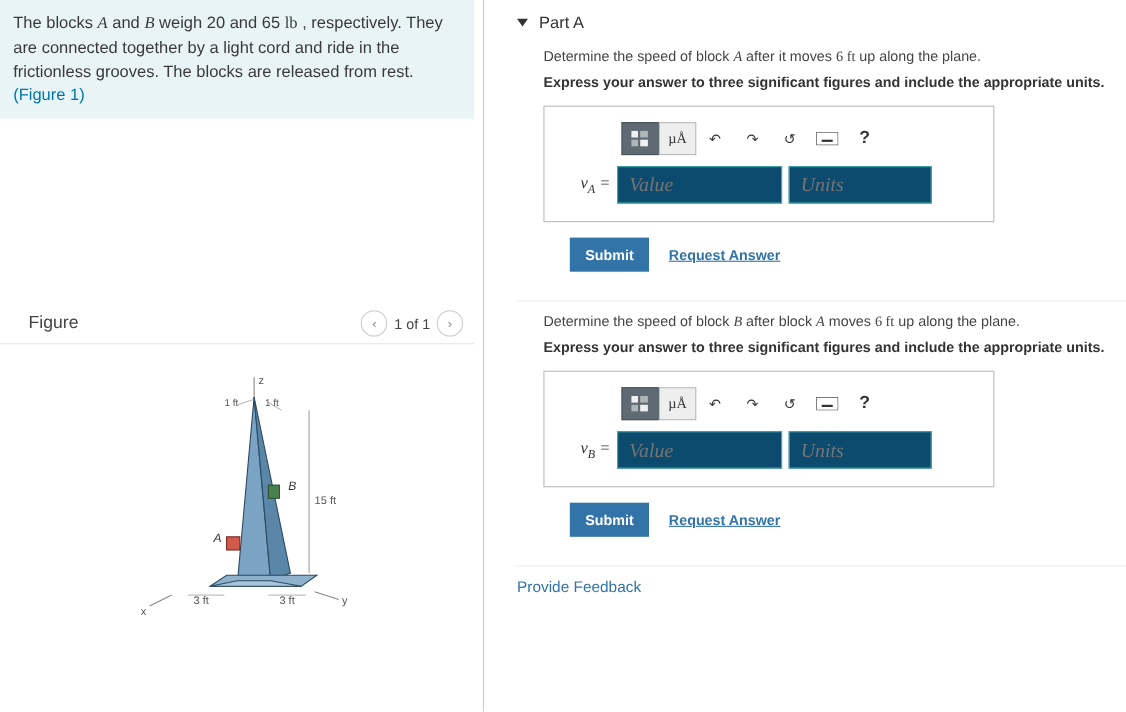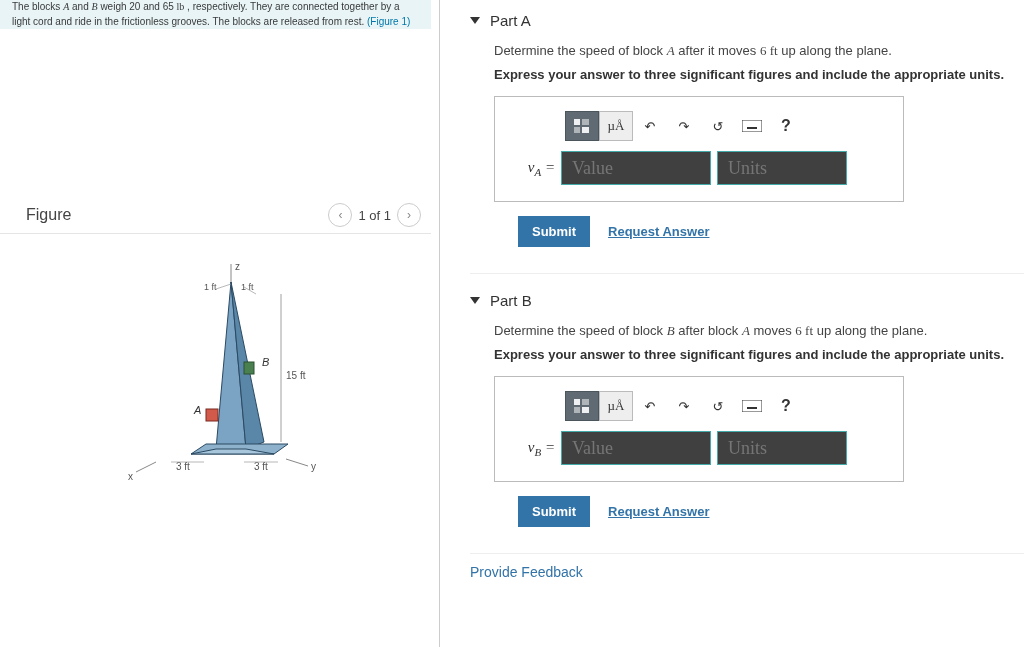--- a/index.html
+++ b/index.html
@@ -1,19 +1,19 @@
 <!DOCTYPE html>
 <html><head>
 <meta charset="utf-8">
 <style>
   * { box-sizing: border-box; margin: 0; padding: 0; }
   body { font-family: Arial, Helvetica, sans-serif; font-size: 13px; color: #333; background: #fff; }
   .container { display: flex; width: 1024px; height: 647px; }
   .left-col { width: 440px; border-right: 1px solid #ccc; padding-right: 8px; }
-  .problem-box { background: #e8f4f6; padding: 0 12px; font-size: 10px; line-height: 1.45; color: #3a3a3a; }
+  .problem-box { background: #e8f4f6; padding: 10px 12px; font-size: 15px; line-height: 1.45; color: #3a3a3a; }
   .problem-box .mathvar { font-family: 'Times New Roman', serif; font-style: italic; }
   .problem-box .unit { font-family: 'Times New Roman', serif; }
   .figlink { color: #0077aa; }
   .figure-head { display: flex; align-items: center; justify-content: space-between; margin-top: 170px; padding: 4px 10px 6px 0; border-bottom: 1px solid #e5e5e5; }
   .figure-head .title { font-size: 16px; color: #444; padding-left: 26px; }
   .pager { display: flex; align-items: center; gap: 6px; font-size: 13px; color: #444; }
   .pager .circ { width: 24px; height: 24px; border: 1px solid #ccc; border-radius: 50%; display: flex; align-items: center; justify-content: center; color: #888; font-size: 12px; cursor: pointer; }
   .figure-img { padding: 20px 10px; text-align: center; }
   .figure-svg { display: inline-block; }
   .right-col { flex: 1; padding: 4px 0 0 30px; }
@@ -30,21 +30,21 @@
   .answer-panel { border: 1px solid #bbb; padding: 14px 16px 16px 16px; width: 410px; }
   .toolbar { display: flex; align-items: center; gap: 0; margin-left: 54px; margin-bottom: 10px; }
   .tb-btn { width: 34px; height: 30px; display: flex; align-items: center; justify-content: center; font-size: 13px; color: #333; cursor: pointer; }
   .tb-btn.templ { background: #5f6a72; color: #fff; border: 1px solid #4a555c; }
   .tb-btn.units { background: #eee; border: 1px solid #bbb; font-family: 'Times New Roman', serif; }
   .tb-btn.plain { background: transparent; }
   .tb-btn.help { font-weight: bold; font-size: 16px; }
   .answer-row { display: flex; align-items: center; gap: 6px; }
   .var-label { font-family: 'Times New Roman', serif; font-style: italic; font-size: 15px; width: 44px; text-align: right; }
   .var-label sub { font-size: 11px; font-style: italic; }
-  .inp { height: 34px; border: 1px solid #4aa; background: #404040; font-family: 'Times New Roman', serif; font-size: 18px; color: #bbb; padding: 0 10px; }
+  .inp { height: 34px; border: 1px solid #4aa; background: #0c4a6e; font-family: 'Times New Roman', serif; font-style: italic; font-size: 18px; color: #bbb; padding: 0 10px; }
   .inp.val { width: 150px; }
   .inp.unit { width: 130px; }
   .submit-row { display: flex; align-items: center; gap: 18px; margin-top: 14px; padding-left: 24px; }
   .submit-btn { background: #3273a8; color: #fff; border: none; padding: 8px 14px; font-size: 13px; font-weight: bold; cursor: pointer; }
   .req-link { color: #3273a8; font-size: 13px; font-weight: bold; text-decoration: underline; cursor: pointer; }
   .feedback { color: #3273a8; font-size: 14px; cursor: pointer; }
   .sep { height: 1px; background: #eee; margin: 0 0 10px 0; }
 </style>
 </head>
 <body>
@@ -149,24 +149,20 @@
         <div class="submit-row">
           <button class="submit-btn">Submit</button>
           <span class="req-link">Request Answer</span>
         </div>
       </div>
     </div>
 
     <div class="sep"></div>
 
     <div class="part">
-      <div class="part-header">
-        <div class="tri"></div>
-        <div class="ptitle">Part B</div>
-      </div>
       <div class="part-body">
         <div class="prompt">
           <span>Determine the speed of block </span><span class="mathvar">B</span><span> after block </span><span class="mathvar">A</span><span> moves </span><span class="unit">6 ft</span><span> up along the plane.</span>
         </div>
         <div class="instruct">Express your answer to three significant figures and include the appropriate units.</div>
         <div class="answer-panel">
           <div class="toolbar">
             <div class="tb-btn templ">
               <svg width="18" height="16">
                   <rect x="1" y="1" width="6" height="6" fill="#fff" opacity="0.9"></rect>

